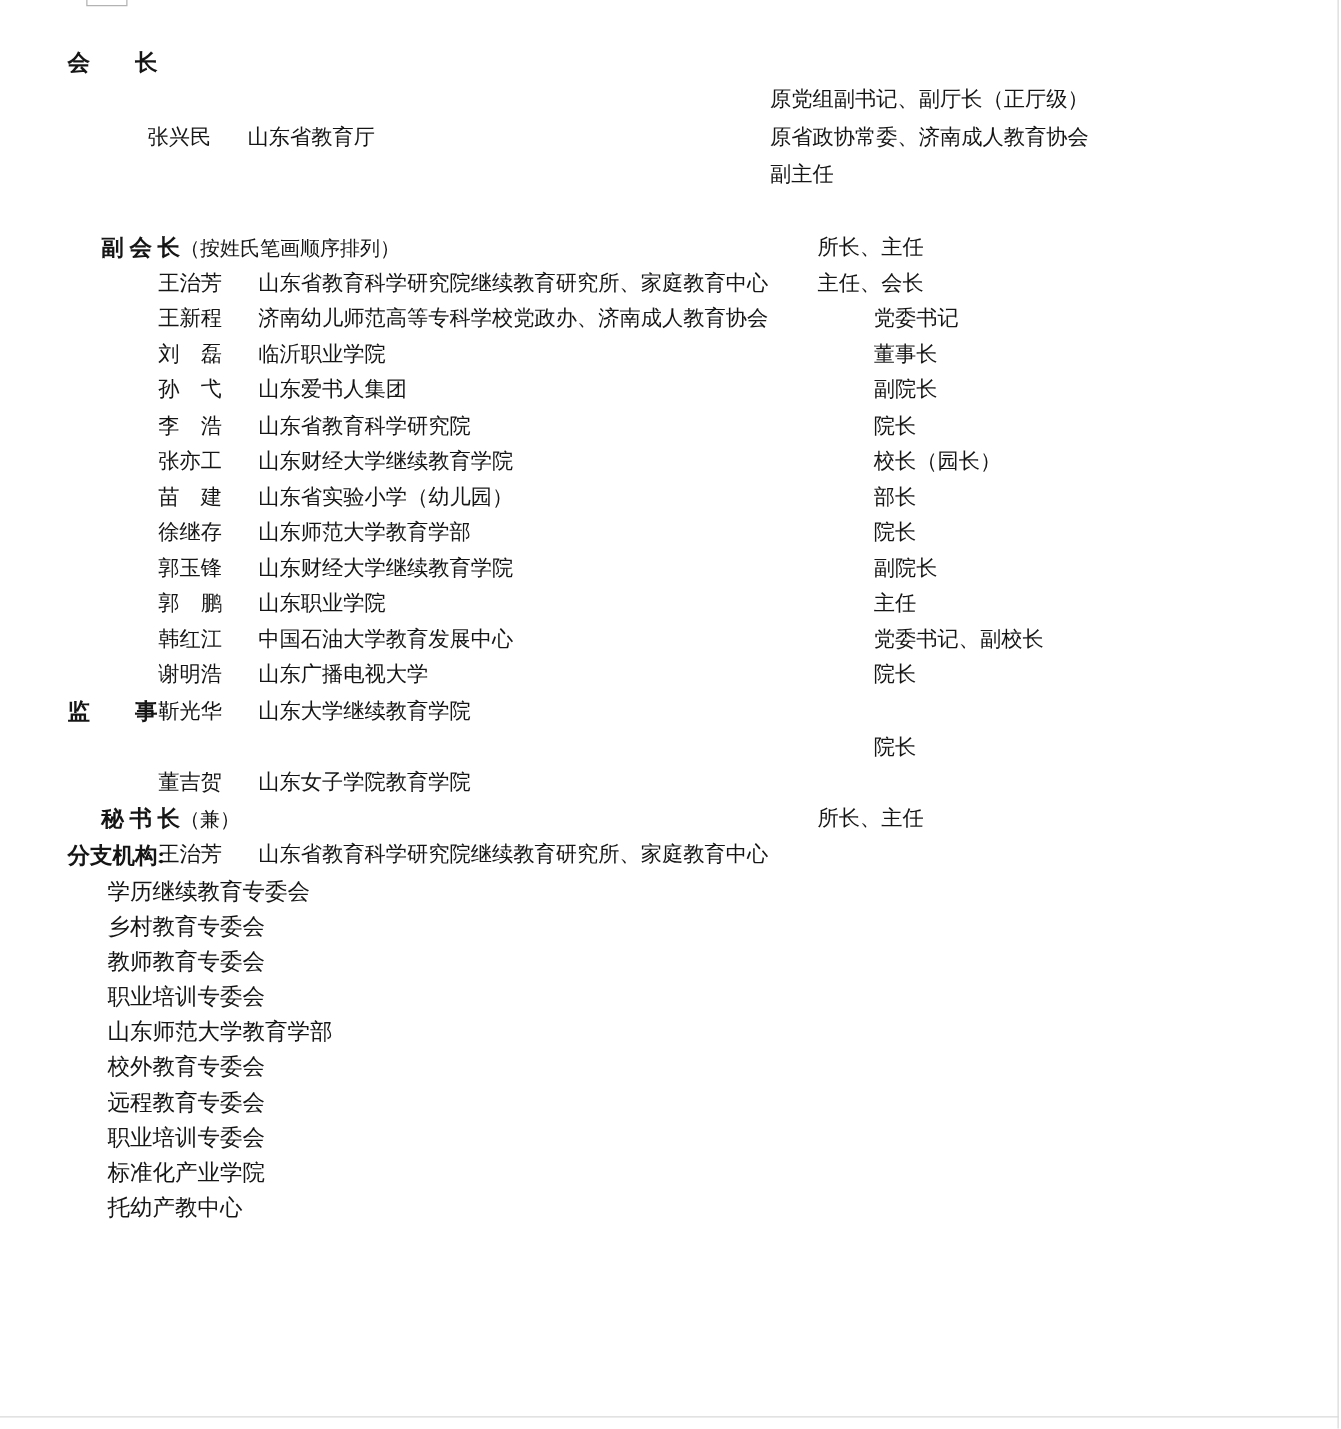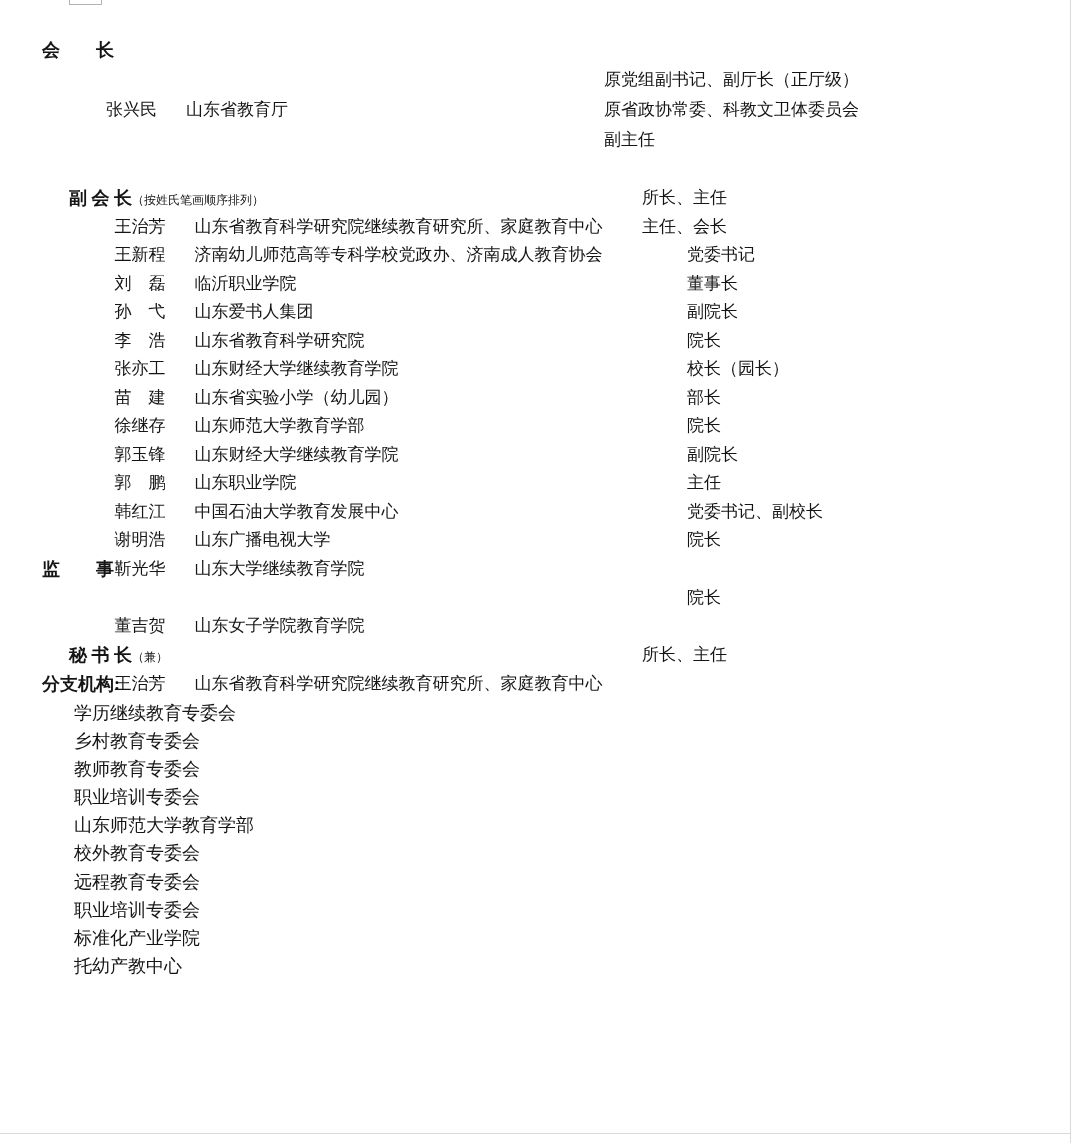--- a/index.html
+++ b/index.html
@@ -38,34 +38,34 @@
   .edge-bottom {
     position: absolute;
     left: 0;
     top: 1133px;
     width: 1071px;
     height: 1px;
     background: #d9d9d9;
   }
   .content {
     position: absolute;
-    left: 42px;
+    left: 54px;
     top: 36px;
     width: 1005px;
   }
   .heading {
     font-weight: bold;
     font-size: 18px;
     line-height: 29px;
     height: 29px;
     white-space: pre;
   }
   .heading .note {
     font-weight: normal;
-    font-size: 12px;
+    font-size: 16px;
   }
   
   .president-row {
     position: relative;
     height: 90px;
     font-size: 17px;
     line-height: 30px;
   }
   .president-left { position: absolute; left: 30px; top: 0; white-space: pre; }
   .name { display: inline-block; width: 80px; white-space: pre; }
@@ -103,21 +103,21 @@
     <div class="heading">会　　长</div>
 
     <div class="president-row">
       <div class="president-left">
         <span class="name">张兴民</span><span>山东省教育厅</span>
       </div>
       <div class="president-roles">
 
           <div class="role-line">原党组副书记、副厅长（正厅级）</div>
 
-          <div class="role-line">原省政协常委、科教文卫体委员会</div>
+          <div class="role-line">原省政协常委、济南成人教育协会</div>
 
           <div class="role-line">副主任</div>
         </div>
     </div>
 
     <div class="heading">
       <span>副 会 长</span><span class="note">（按姓氏笔画顺序排列）</span>
     </div>
 
     <div>

